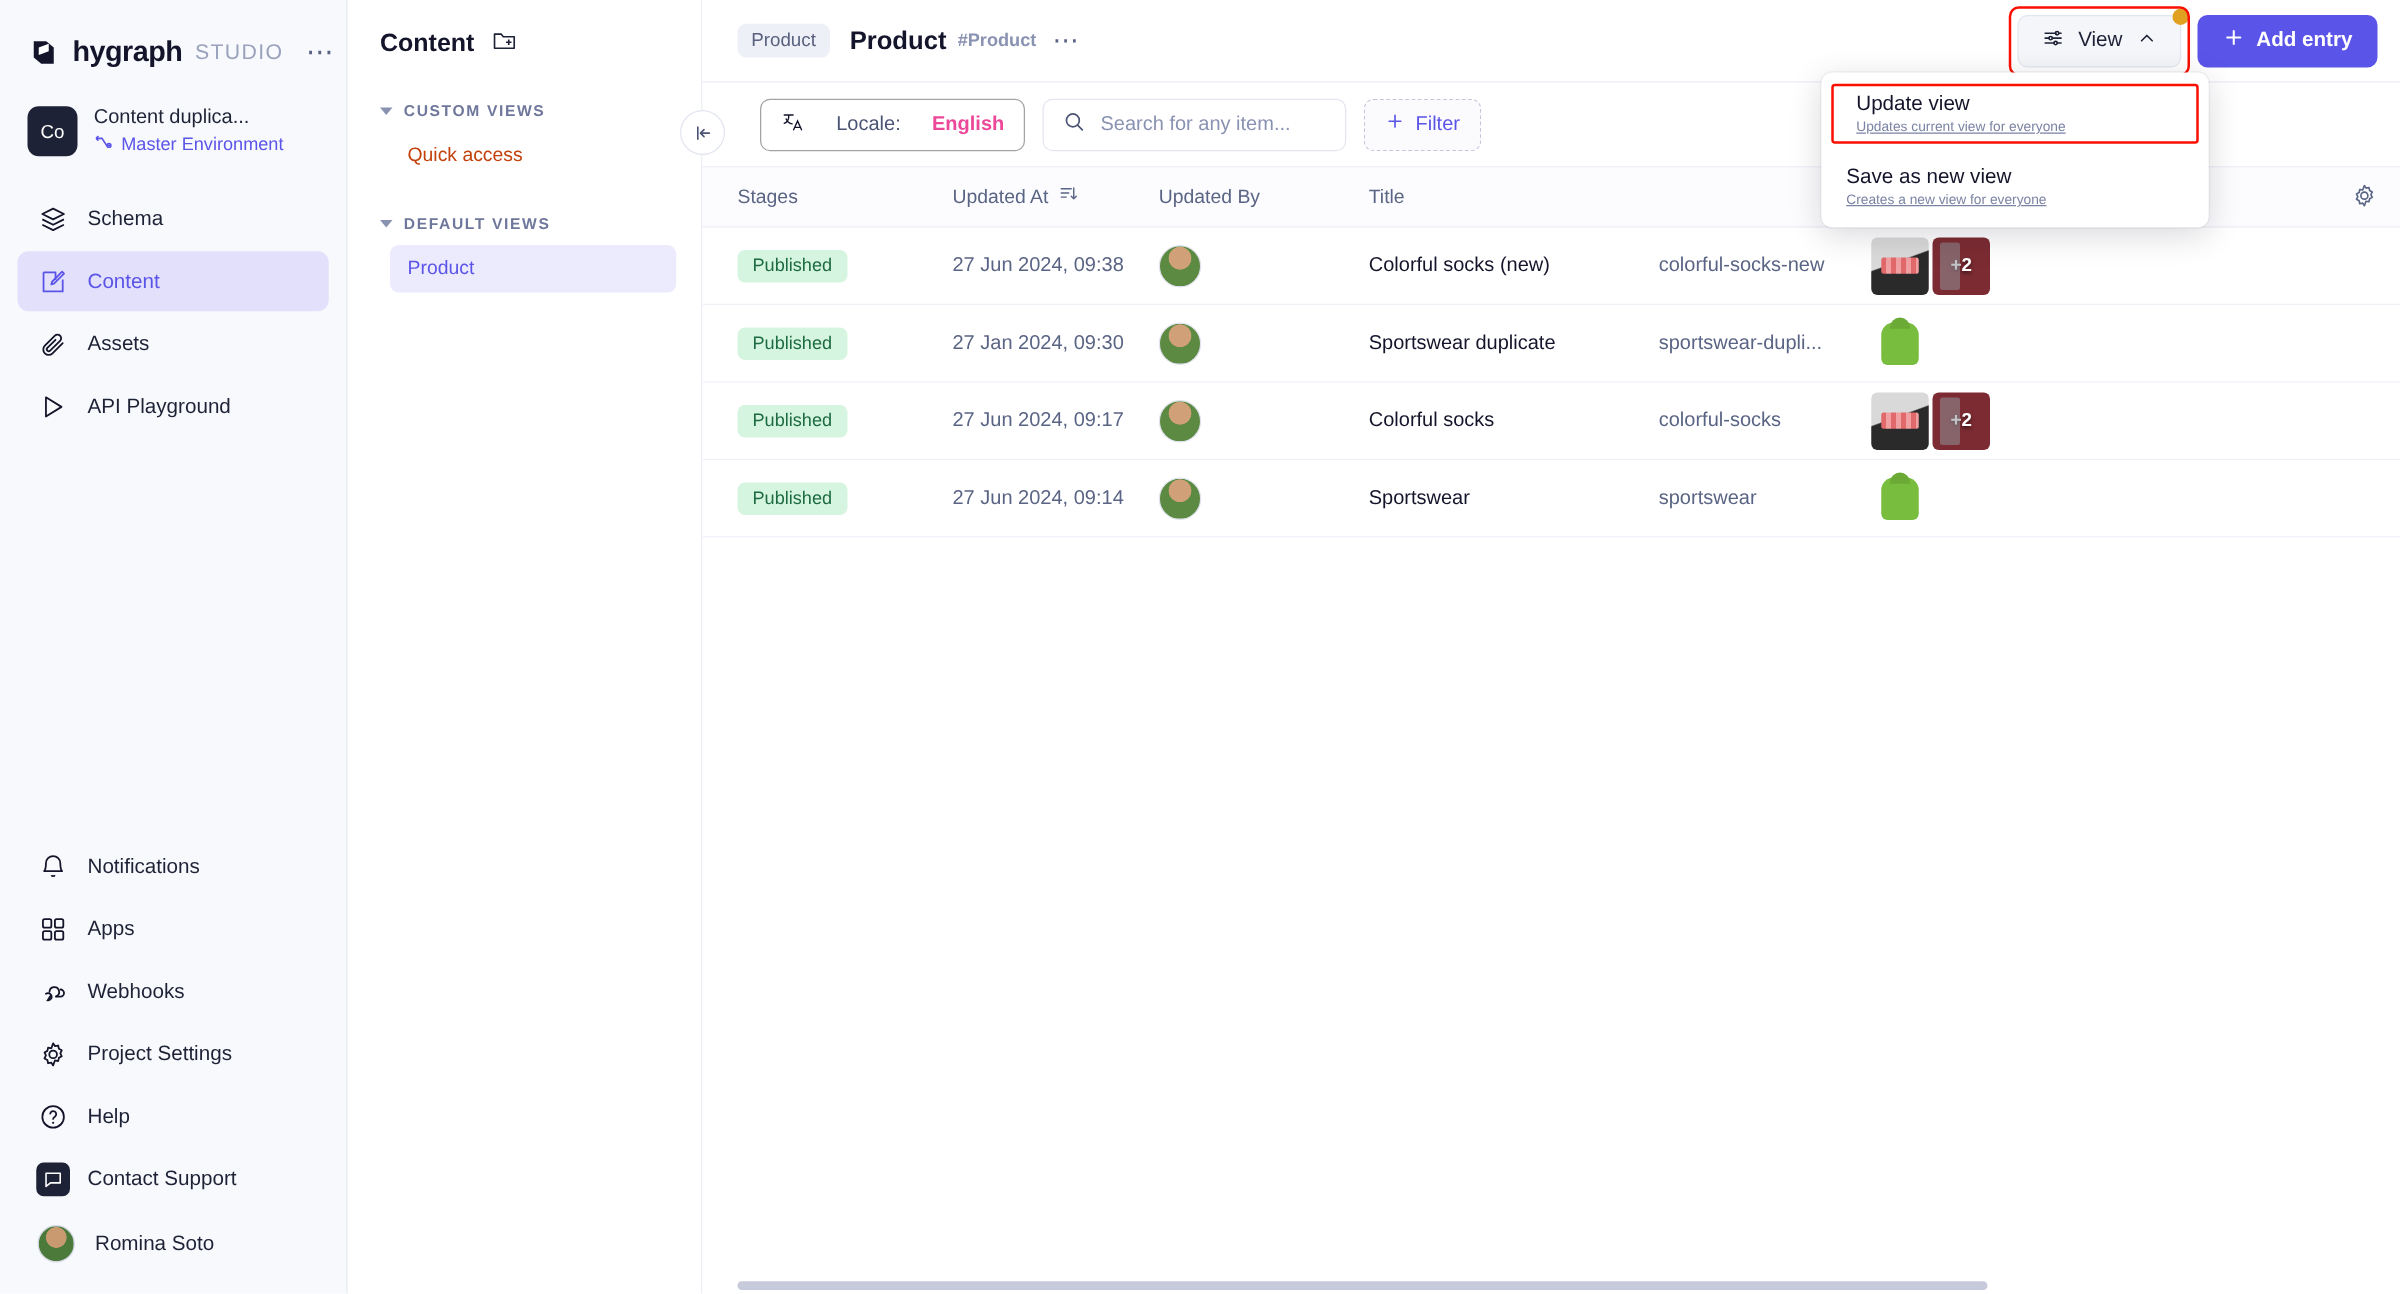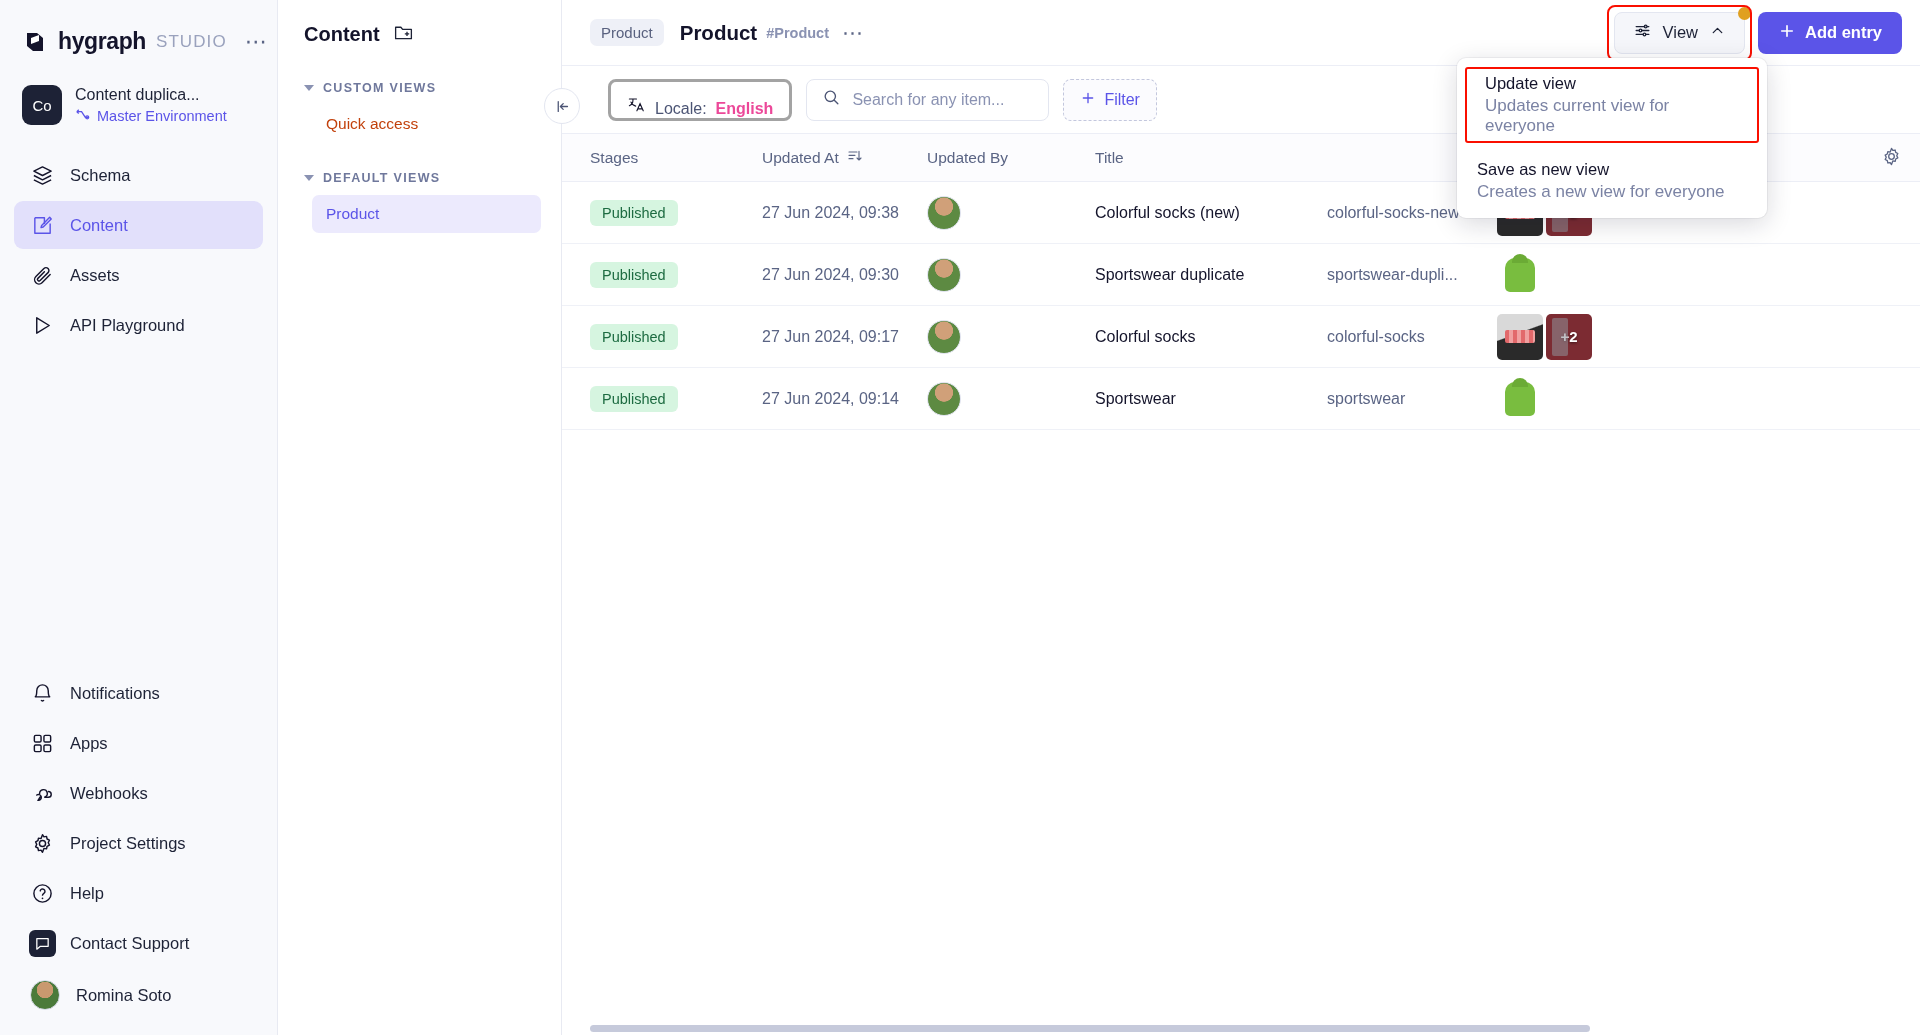--- a/index.html
+++ b/index.html
@@ -108,35 +108,35 @@
   
   .dropdown {
     position: absolute; top: 58px; right: 153px; width: 310px; z-index: 40;
     background: #ffffff; border-radius: 9px; padding: 7px 0;
     box-shadow: 0 6px 26px rgba(20,20,43,0.16), 0 0 0 1px rgba(20,20,43,0.05);
   }
   .dd-item { padding: 9px 20px; cursor: pointer; position: relative; }
   .dd-item.hl { margin: 0 8px; }
   .dd-outline { position: absolute; inset: 2px 0 2px 0; border: 2.5px solid #fa0f00; border-radius: 3px; pointer-events: none; }
   .dd-label { font-size: 16.5px; color: #14142b; margin-bottom: 3px; }
-  .dd-sub { font-size: 17px; color: #7b83a4; }
+  .dd-sub { font-size: 11px; color: #7b83a4; text-decoration: underline; }
 
   
   .toolbar {
     height: 68px; flex: 0 0 68px; display: flex; align-items: center;
     padding: 0 24px 0 46px; border-bottom: 1px solid #eceef6; gap: 14px; position: relative;
   }
   .collapse-btn {
     position: absolute; left: -18px; top: 22px; width: 36px; height: 36px; border-radius: 50%;
     background: #ffffff; border: 1px solid #e3e6f0; display: flex; align-items: center; justify-content: center;
     color: #4b5474; font-size: 15px; cursor: pointer; z-index: 6;
   }
   .locale-box {
-    display: flex; align-items: flex-end; gap: 9px; height: 42px; padding: 0 16px;
-    border: 3px solid #a3a3a3; border-radius: 8px; background: #ffffff; cursor: pointer;
+    display: flex; align-items: center; gap: 25px; height: 42px; padding: 0 16px;
+    border: 1px solid #a3a3a3; border-radius: 8px; background: #ffffff; cursor: pointer;
   }
   .locale-lbl { font-size: 16px; color: #4b5474; }
   .locale-val { font-size: 16px; font-weight: 700; color: #ec4899; }
   .search-box {
     display: flex; align-items: center; gap: 11px; height: 42px; width: 243px; padding: 0 15px;
     border: 1px solid #e3e6f0; border-radius: 8px; background: #ffffff;
   }
   .search-input { border: none; outline: none; font-size: 16px; color: #14142b; width: 100%; font-family: inherit; background: transparent; }
   .search-input::placeholder { color: #8a92b2; }
   .filter-btn {
@@ -517,21 +517,21 @@
               <span class="plus2">+2</span>
             </div>
           </div>
         </div>
       </div>
 
       <div class="trow">
         <div class="cell c-stage">
           <span class="badge-pub">Published</span>
         </div>
-        <div class="cell c-upat muted">27 Jun 2024, 09:30</div>
+        <div class="cell c-upat muted">27 Jan 2024, 09:30</div>
         <div class="cell c-upby">
             <span class="ava-sm"></span>
           </div>
         <div class="cell c-title">Sportswear duplicate</div>
         <div class="cell c-slug slug">sportswear-dupli...</div>
         <div class="cell c-img">
           <div class="thumbs">
             <div class="thumb hood">
                 <span class="hood-shape"></span>
               </div>

